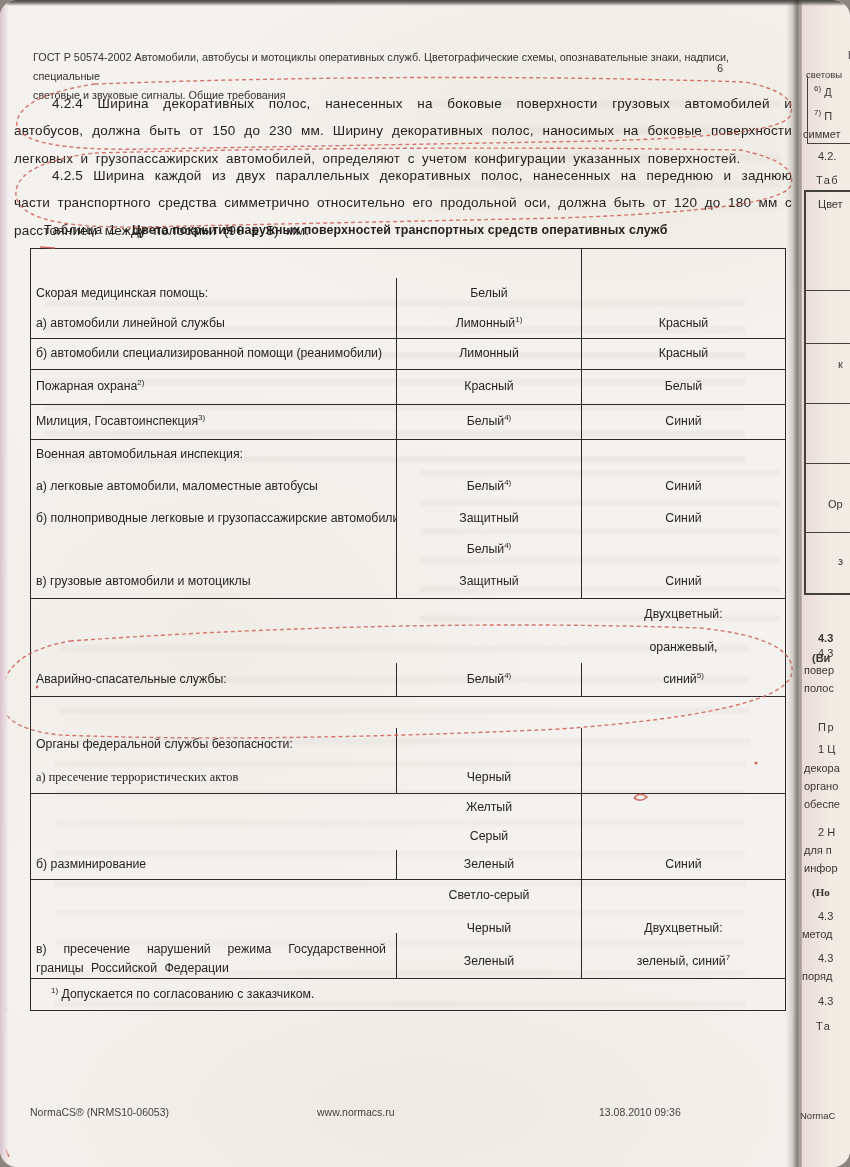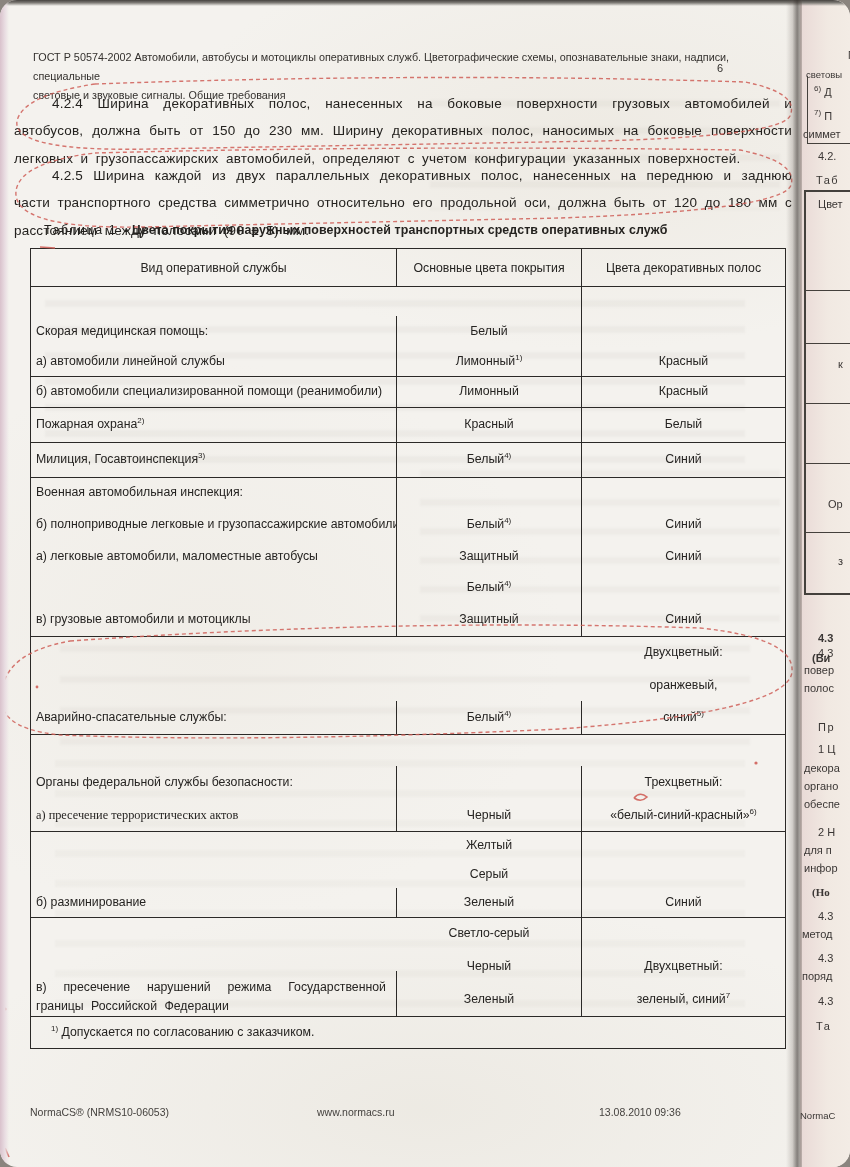--- a/index.html
+++ b/index.html
@@ -67,25 +67,20 @@
 
   <p class="para p424">4.2.4 Ширина декоративных полос, нанесенных на боковые поверхности грузовых автомобилей и автобусов, должна быть от 150 до 230 мм. Ширину декоративных полос, наносимых на боковые поверхности легковых и грузопассажирских автомобилей, определяют с учетом конфигурации указанных поверхностей.</p>
   <p class="para p425">4.2.5 Ширина каждой из двух параллельных декоративных полос, нанесенных на переднюю и заднюю части транспортного средства симметрично относительно его продольной оси, должна быть от 120 до 180 мм с расстоянием между полосами (90 ± 5) мм.</p>
 
   <div class="tbl-title">
     <span class="lbl">Таблица 1</span>&nbsp;
     <b>- Цвета покрытия наружных поверхностей транспортных средств оперативных служб</b>
   </div>
 
   <div class="gtable">
-    <div class="thead">
-      <div class="hc c1w bsep">Вид оперативной службы</div>
-      <div class="hc c2w bsep">Основные цвета покрытия</div>
-      <div class="hc c3w">Цвета декоративных полос</div>
-    </div>
     <div id="segments">
         <div class="seg" style="height: 90px;">
           <div class="col c1w bsep">
             <div class="tline" style="height: 30px; line-height: 30px;">Скорая медицинская помощь:</div>
             <div class="tline" style="height: 30px; line-height: 30px;">а) автомобили линейной службы</div>
           </div>
           <div class="col c2w bsep">
             <div style="height: 30px;"></div>
             <div class="tline ctr" style="height: 30px; line-height: 30px;">Белый</div>
             <div class="tline ctr" style="height: 30px; line-height: 30px;">Лимонный<sup>1)</sup></div>
@@ -124,22 +119,22 @@
           <div class="col c2w bsep">
             <div class="tline ctr" style="height: 35px; line-height: 35px;">Белый<sup>4)</sup></div>
           </div>
           <div class="col c3w">
             <div class="tline ctr" style="height: 35px; line-height: 35px;">Синий</div>
           </div>
         </div>
         <div class="seg" style="height: 159px;">
           <div class="col c1w bsep">
             <div class="tline" style="height: 31.8px; line-height: 31.8px;">Военная автомобильная инспекция:</div>
+            <div class="tline" style="height: 31.8px; line-height: 31.8px;">а) легковые автомобили, маломестные автобусы</div>
             <div class="tline" style="height: 31.8px; line-height: 31.8px;">б) полноприводные легковые и грузопассажирские автомобили</div>
-            <div class="tline" style="height: 31.8px; line-height: 31.8px;">а) легковые автомобили, маломестные автобусы</div>
             <div style="height: 31.8px;"></div>
             <div class="tline" style="height: 31.8px; line-height: 31.8px;">в) грузовые автомобили и мотоциклы</div>
           </div>
           <div class="col c2w bsep">
             <div style="height: 31.8px;"></div>
             <div class="tline ctr" style="height: 31.8px; line-height: 31.8px;">Белый<sup>4)</sup></div>
             <div class="tline ctr" style="height: 31.8px; line-height: 31.8px;">Защитный</div>
             <div class="tline ctr" style="height: 31.8px; line-height: 31.8px;">Белый<sup>4)</sup></div>
             <div class="tline ctr" style="height: 31.8px; line-height: 31.8px;">Защитный</div>
           </div>
@@ -165,25 +160,20 @@
           </div>
         </div>
         <div class="seg" style="height: 97px;">
           <div class="col c1w bsep">
             <div class="tline" style="height: 32.3333px; line-height: 32.3333px;">Органы федеральной службы безопасности:</div>
             <div class="tline" style="height: 32.3333px; line-height: 32.3333px; font-family: Liberation Serif, serif;">а) пресечение террористических актов</div>
           </div>
           <div class="col c2w bsep">
             <div style="height: 32.3333px;"></div>
             <div class="tline ctr" style="height: 32.3333px; line-height: 32.3333px;">Черный</div>
-          </div>
-          <div class="col c3w">
-            <div style="height: 32.3333px;"></div>
-            <div class="tline ctr" style="height: 32.3333px; line-height: 32.3333px;">Трехцветный:</div>
-            <div class="tline ctr" style="height: 32.3333px; line-height: 32.3333px;">«белый-синий-красный»<sup>6)</sup></div>
           </div>
         </div>
         <div class="seg" style="height: 86px;">
           <div class="col c1w bsep">
             <div class="tline" style="height: 28.6667px; line-height: 28.6667px;">б) разминирование</div>
           </div>
           <div class="col c2w bsep">
             <div class="tline ctr" style="height: 28.6667px; line-height: 28.6667px;">Желтый</div>
             <div class="tline ctr" style="height: 28.6667px; line-height: 28.6667px;">Серый</div>
             <div class="tline ctr" style="height: 28.6667px; line-height: 28.6667px;">Зеленый</div>

